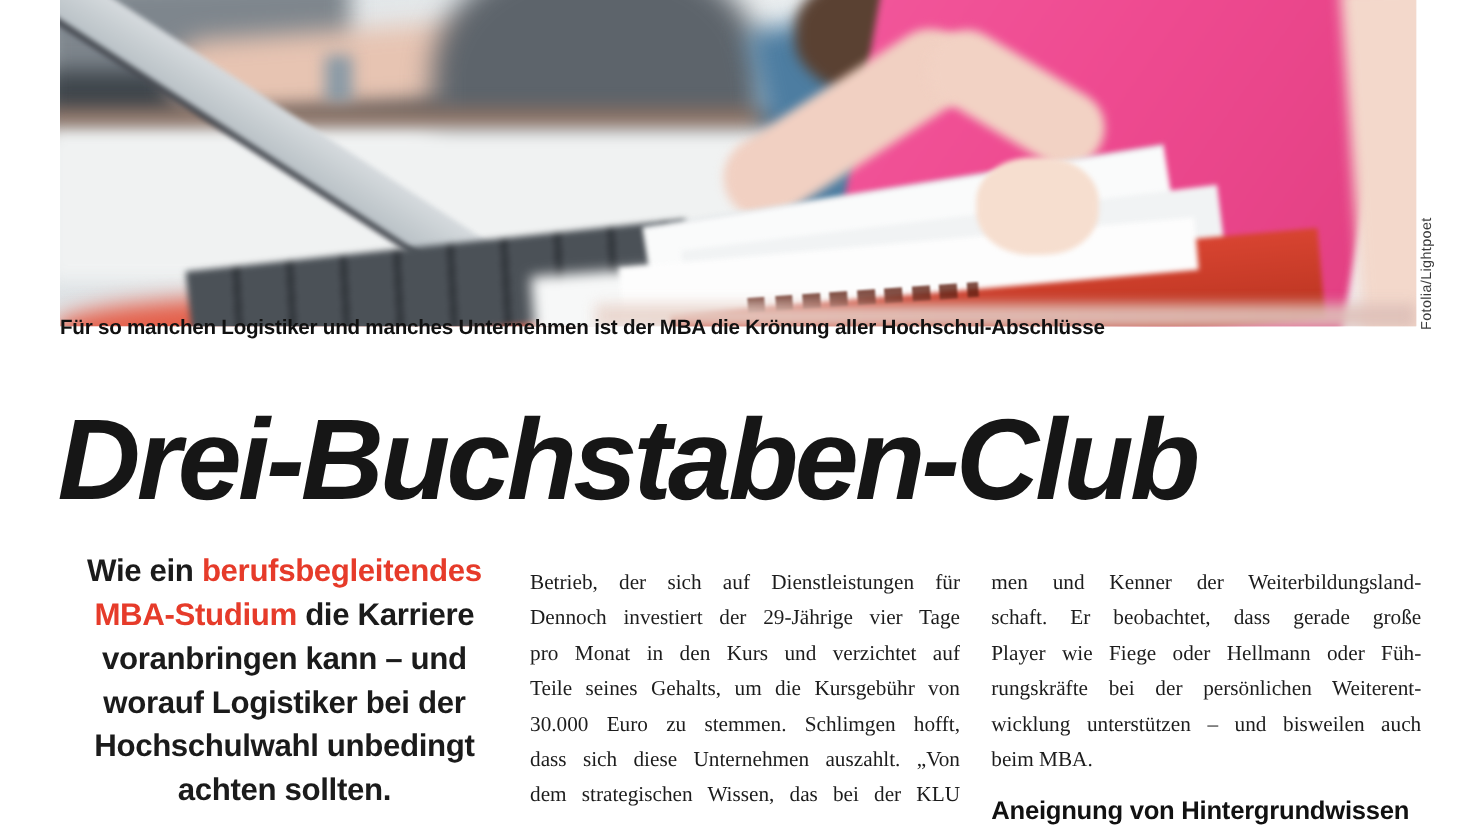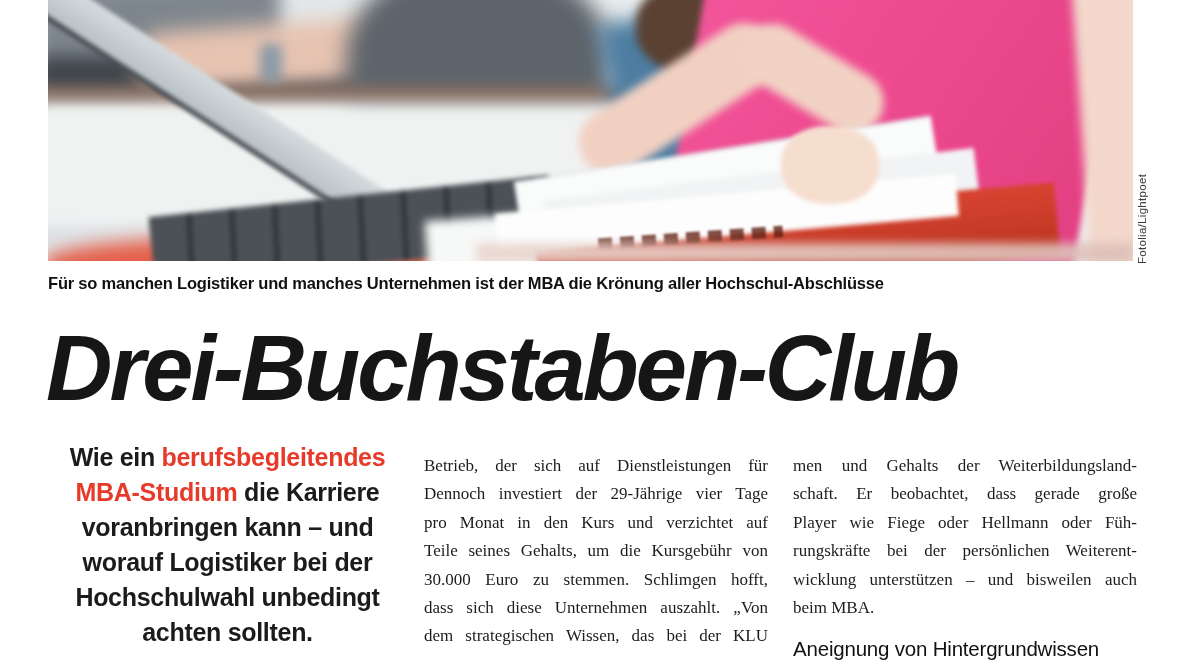--- a/index.html
+++ b/index.html
@@ -90,21 +90,21 @@
     transform: rotate(180deg);
     font-size: 11.5px;
     letter-spacing: .3px;
     color: #3a3a3a;
     white-space: nowrap;
   }
 
   
   .caption {
     position: absolute;
-    left: 48px; top: 274px;
+    left: 48px; top: 253px;
     width: 860px;
     font-size: 16.5px;
     font-weight: bold;
     letter-spacing: -0.2px;
     color: #111111;
   }
 
   
   .headline {
     position: absolute;
@@ -150,21 +150,21 @@
     overflow: hidden;
     text-align: justify;
   }
   .jline::after { content: ""; display: inline-block; width: 100%; }
   .jline.last { text-align: left; }
   .jline.last::after { content: none; }
   .subhead {
     margin-top: 15px;
     font-family: "Liberation Sans", sans-serif;
     font-size: 20.5px;
-    font-weight: normal;
+    font-weight: bold;
     letter-spacing: -0.2px;
     color: #111111;
   }
 </style>
 </head>
 <body>
 
 <div class="page">
 
   <div class="photo">
@@ -214,21 +214,21 @@
     <div class="jline">Betrieb, der sich auf Dienstleistungen für</div>
     <div class="jline">Dennoch investiert der 29-Jährige vier Tage</div>
     <div class="jline">pro Monat in den Kurs und verzichtet auf</div>
     <div class="jline">Teile seines Gehalts, um die Kursgebühr von</div>
     <div class="jline">30.000 Euro zu stemmen. Schlimgen hofft,</div>
     <div class="jline">dass sich diese Unternehmen auszahlt. „Von</div>
     <div class="jline">dem strategischen Wissen, das bei der KLU</div>
   </div>
 
   <div class="col col3">
-    <div class="jline">men und Gehalts der Weiterbildungsland-</div>
+    <div class="jline">men und Kenner der Weiterbildungsland-</div>
     <div class="jline">schaft. Er beobachtet, dass gerade große</div>
     <div class="jline">Player wie Fiege oder Hellmann oder Füh-</div>
     <div class="jline">rungskräfte bei der persönlichen Weiterent-</div>
     <div class="jline">wicklung unterstützen – und bisweilen auch</div>
     <div class="jline last">beim MBA.</div>
     <div class="subhead">Aneignung von Hintergrundwissen</div>
   </div>
 
 </div>
 

